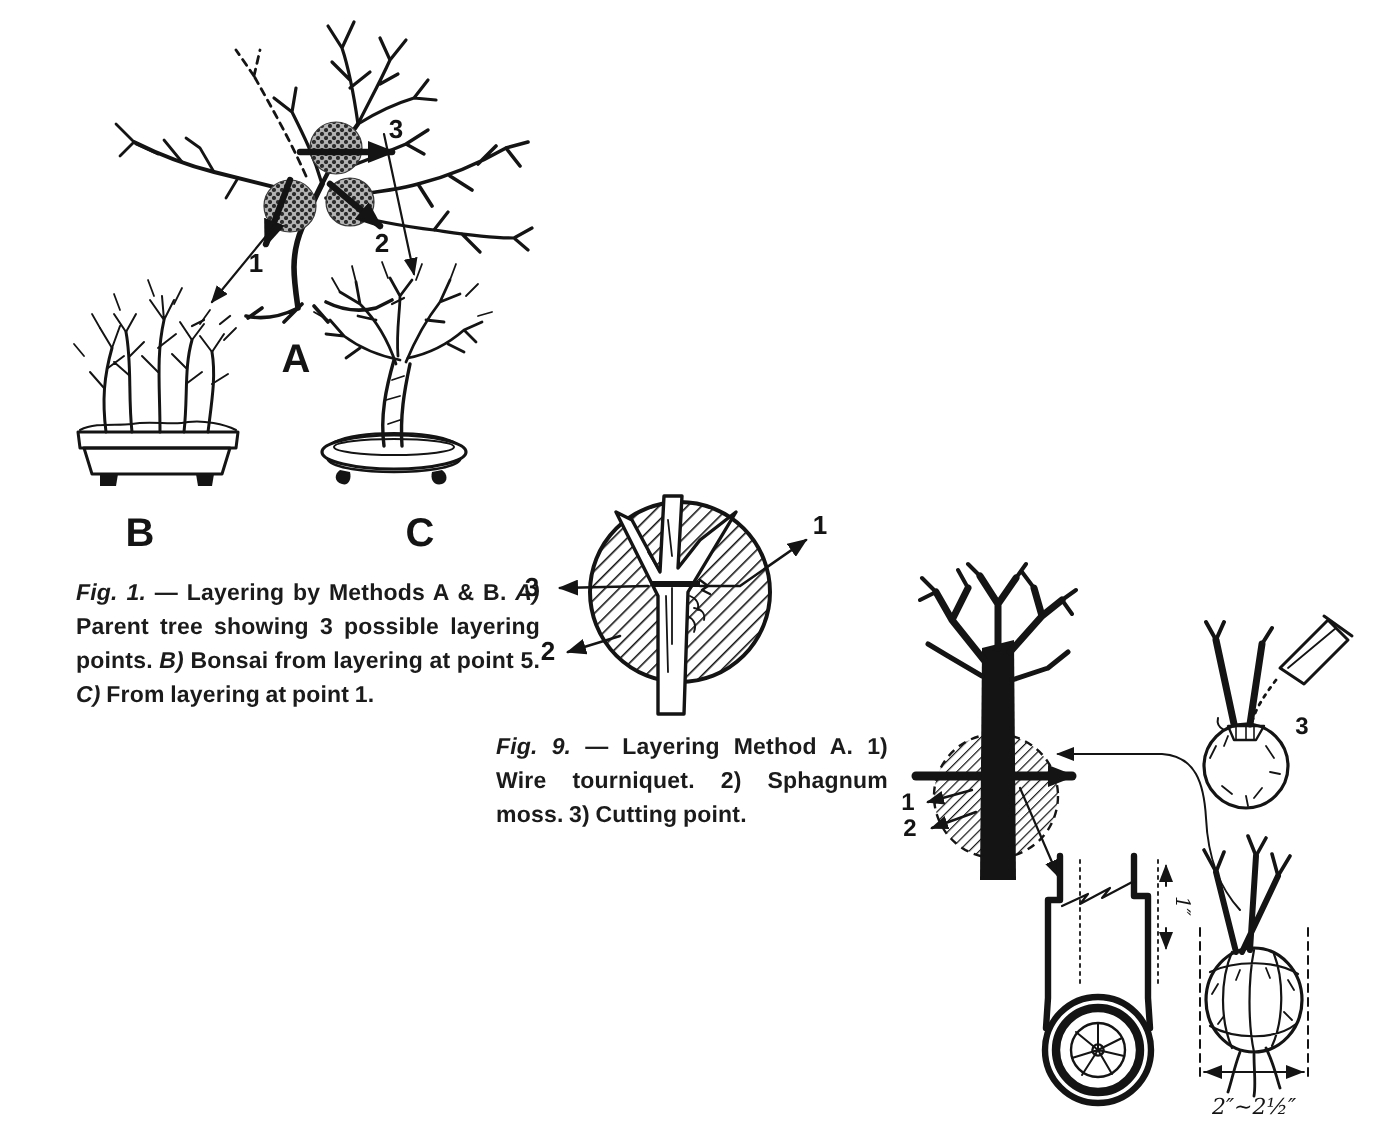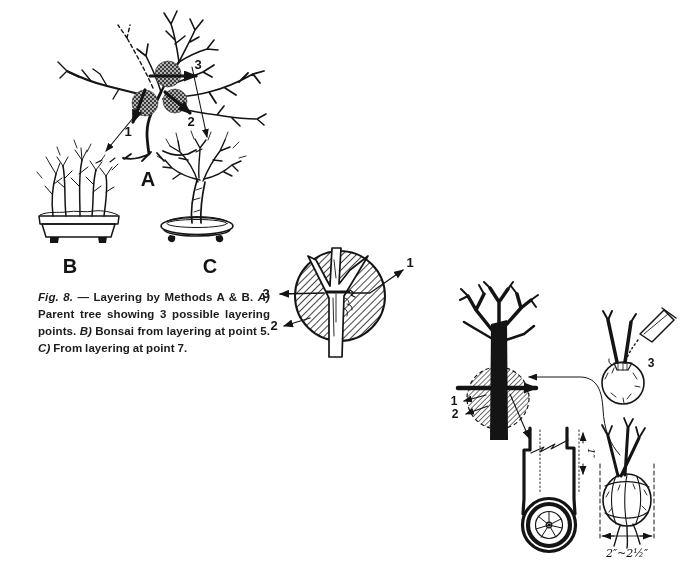--- a/index.html
+++ b/index.html
@@ -200,15 +200,16 @@
       <line class="ink" stroke-width="1" x1="186" y1="258" x2="175" y2="258" marker-end="url(#arrS10)"></line>
       <line class="ink" stroke-width="1" x1="212" y1="258" x2="223" y2="258" marker-end="url(#arrS10)"></line>
       <text class="dimlabel" x="199" y="279" font-size="11" text-anchor="middle">2″~2½″</text>
     </g>
 
     <text class="figlabel" x="26" y="127" font-size="12" text-anchor="middle">1</text>
     <text class="figlabel" x="27" y="140" font-size="12" text-anchor="middle">2</text>
     <text class="figlabel" x="223" y="89" font-size="12" text-anchor="middle">3</text>
   </svg>
 
-  <p class="caption" style="left:38px;top:289px;width:232px;"><span class="i">Fig. 8.</span><span> — Layering by Methods A &amp; B. </span><span class="bi">A)</span><span> Parent tree showing 3 possible layering points. </span><span class="bi">B)</span><span> Bonsai from layering at point 5. </span><span class="bi">C)</span><span> From layering at point 7.</span></p>
+  <p class="caption" style="left:38px;top:289px;width:232px;"><span class="i">Fig. 1.</span><span> — Layering by Methods A &amp; B. </span><span class="bi">A)</span><span> Parent tree showing 3 possible layering points. </span><span class="bi">B)</span><span> Bonsai from layering at point 5. </span><span class="bi">C)</span><span> From layering at point 1.</span></p>
+  <p class="caption" style="left:248px;top:366px;width:196px;"><span class="i">Fig. 9.</span><span> — Layering Method A. 1) Wire tourniquet. 2) Sphagnum moss. 3) Cutting point.</span></p>
 
 </div>
 
 </body></html>

